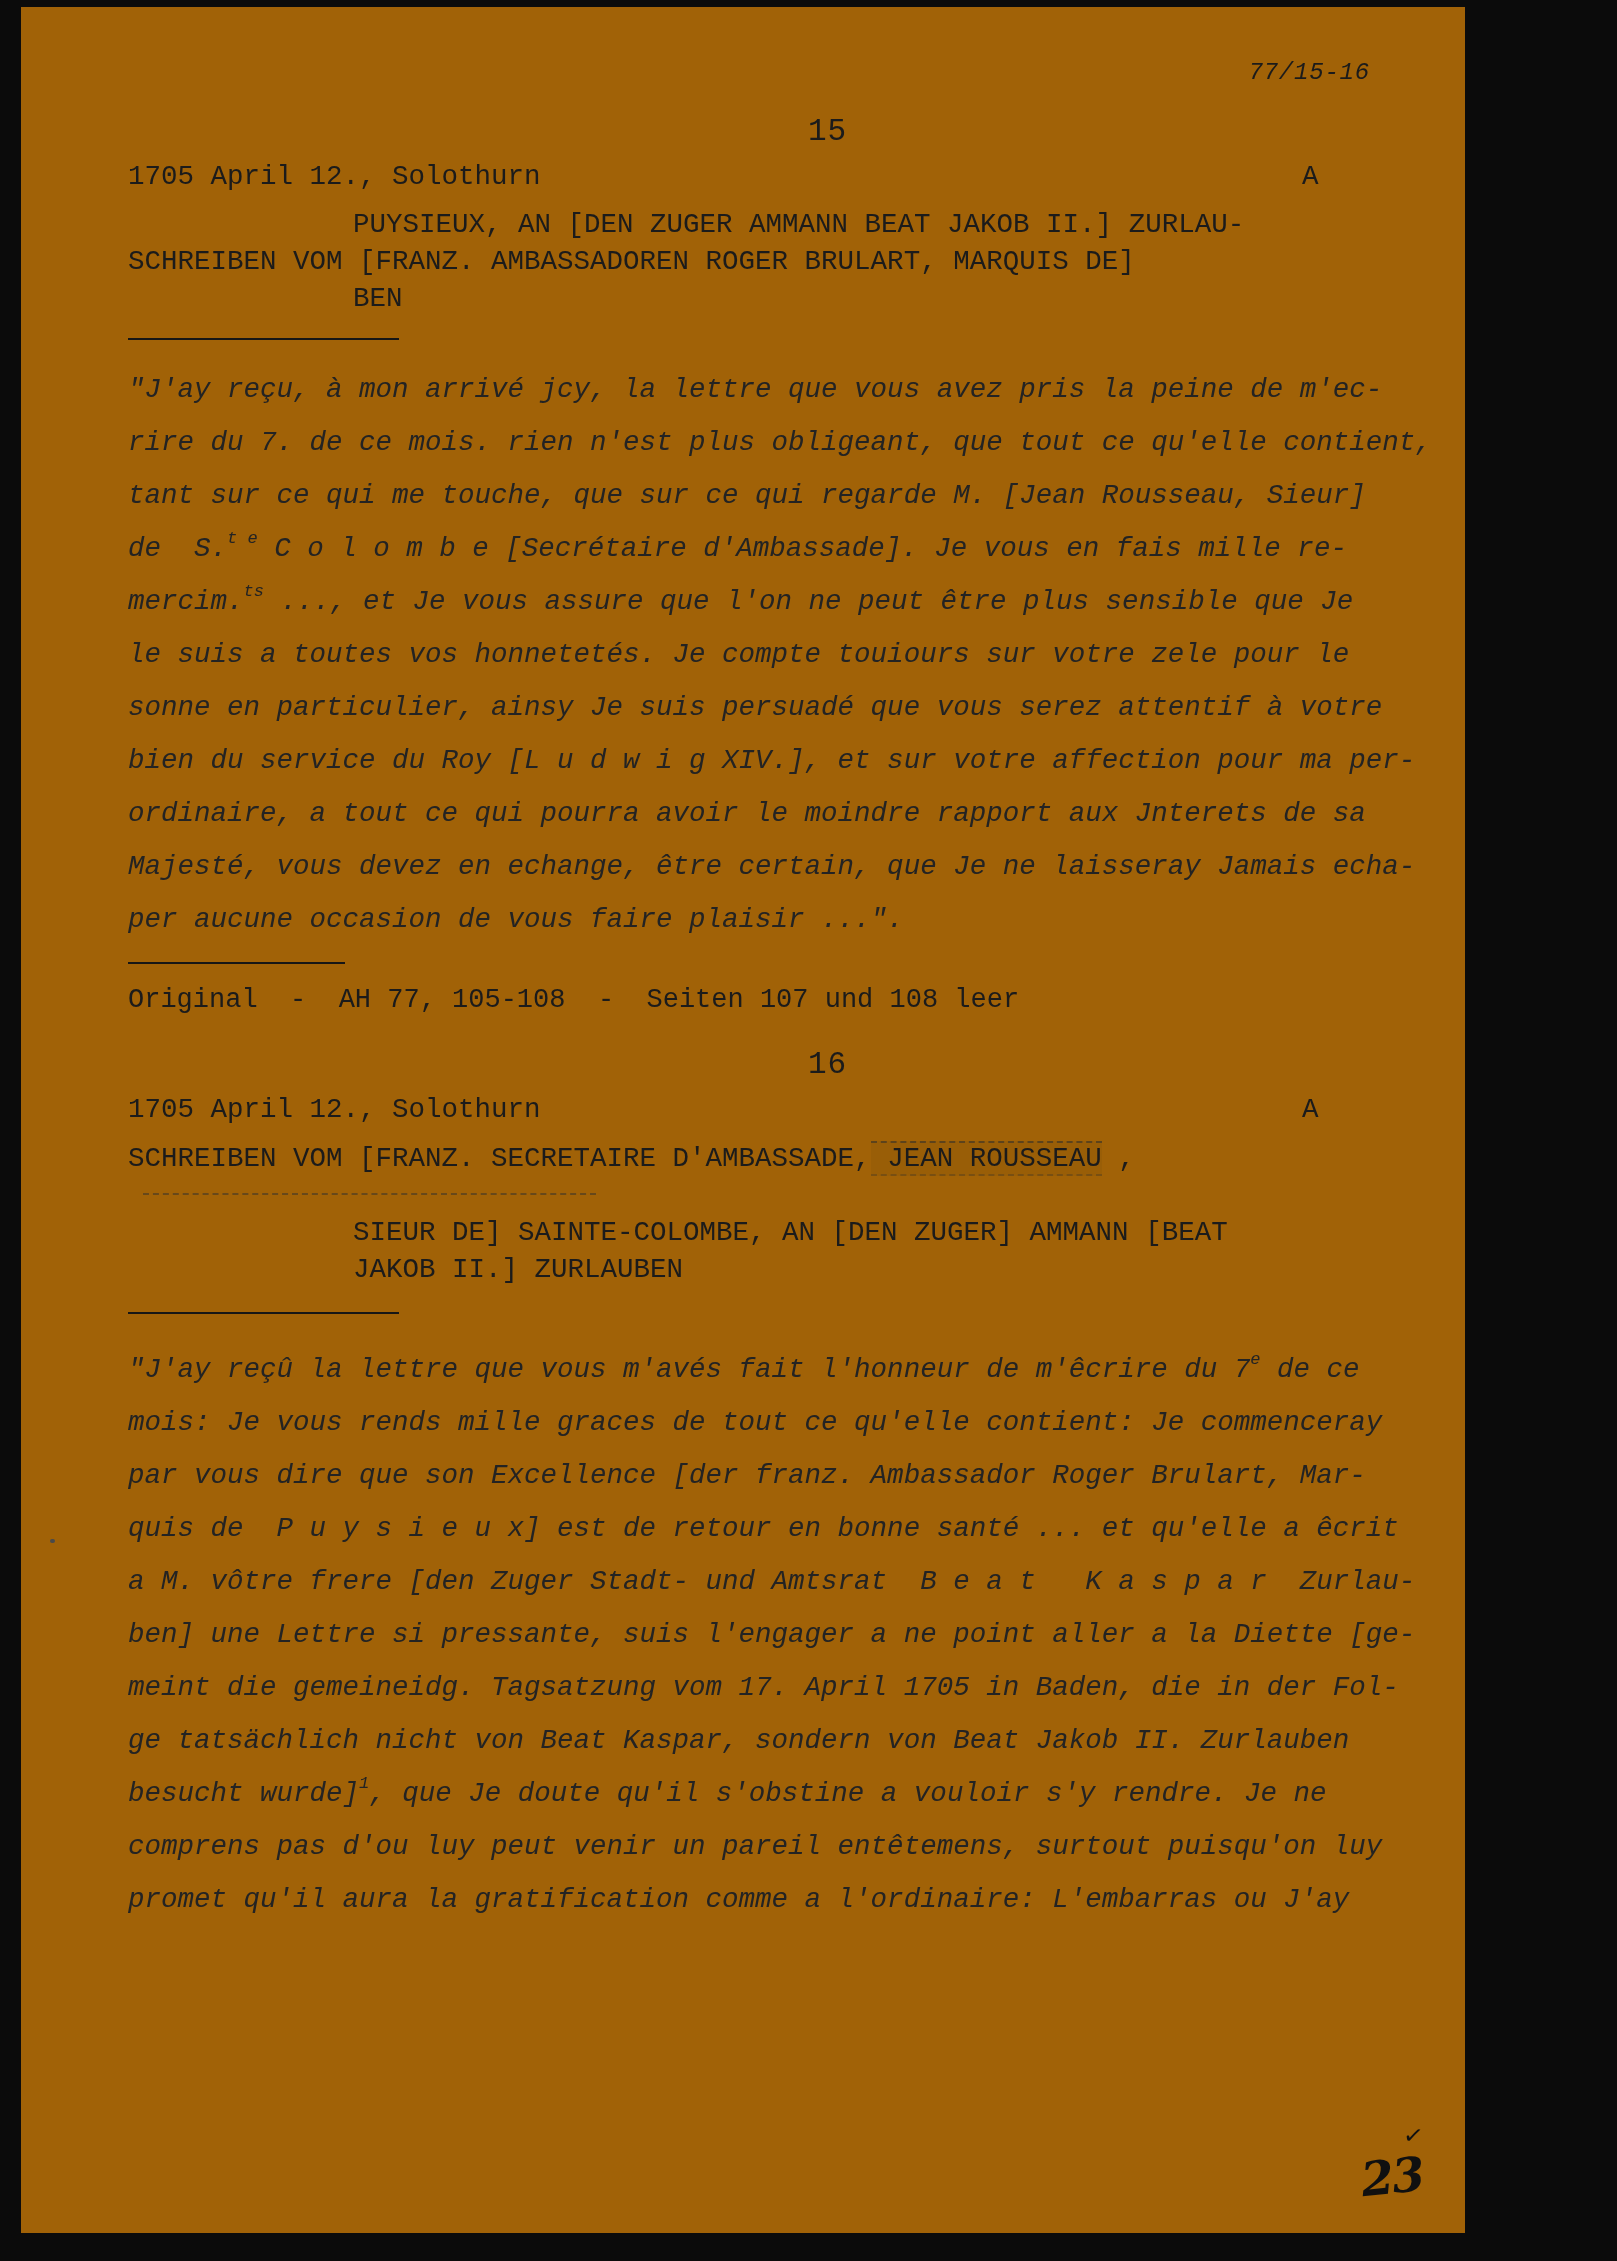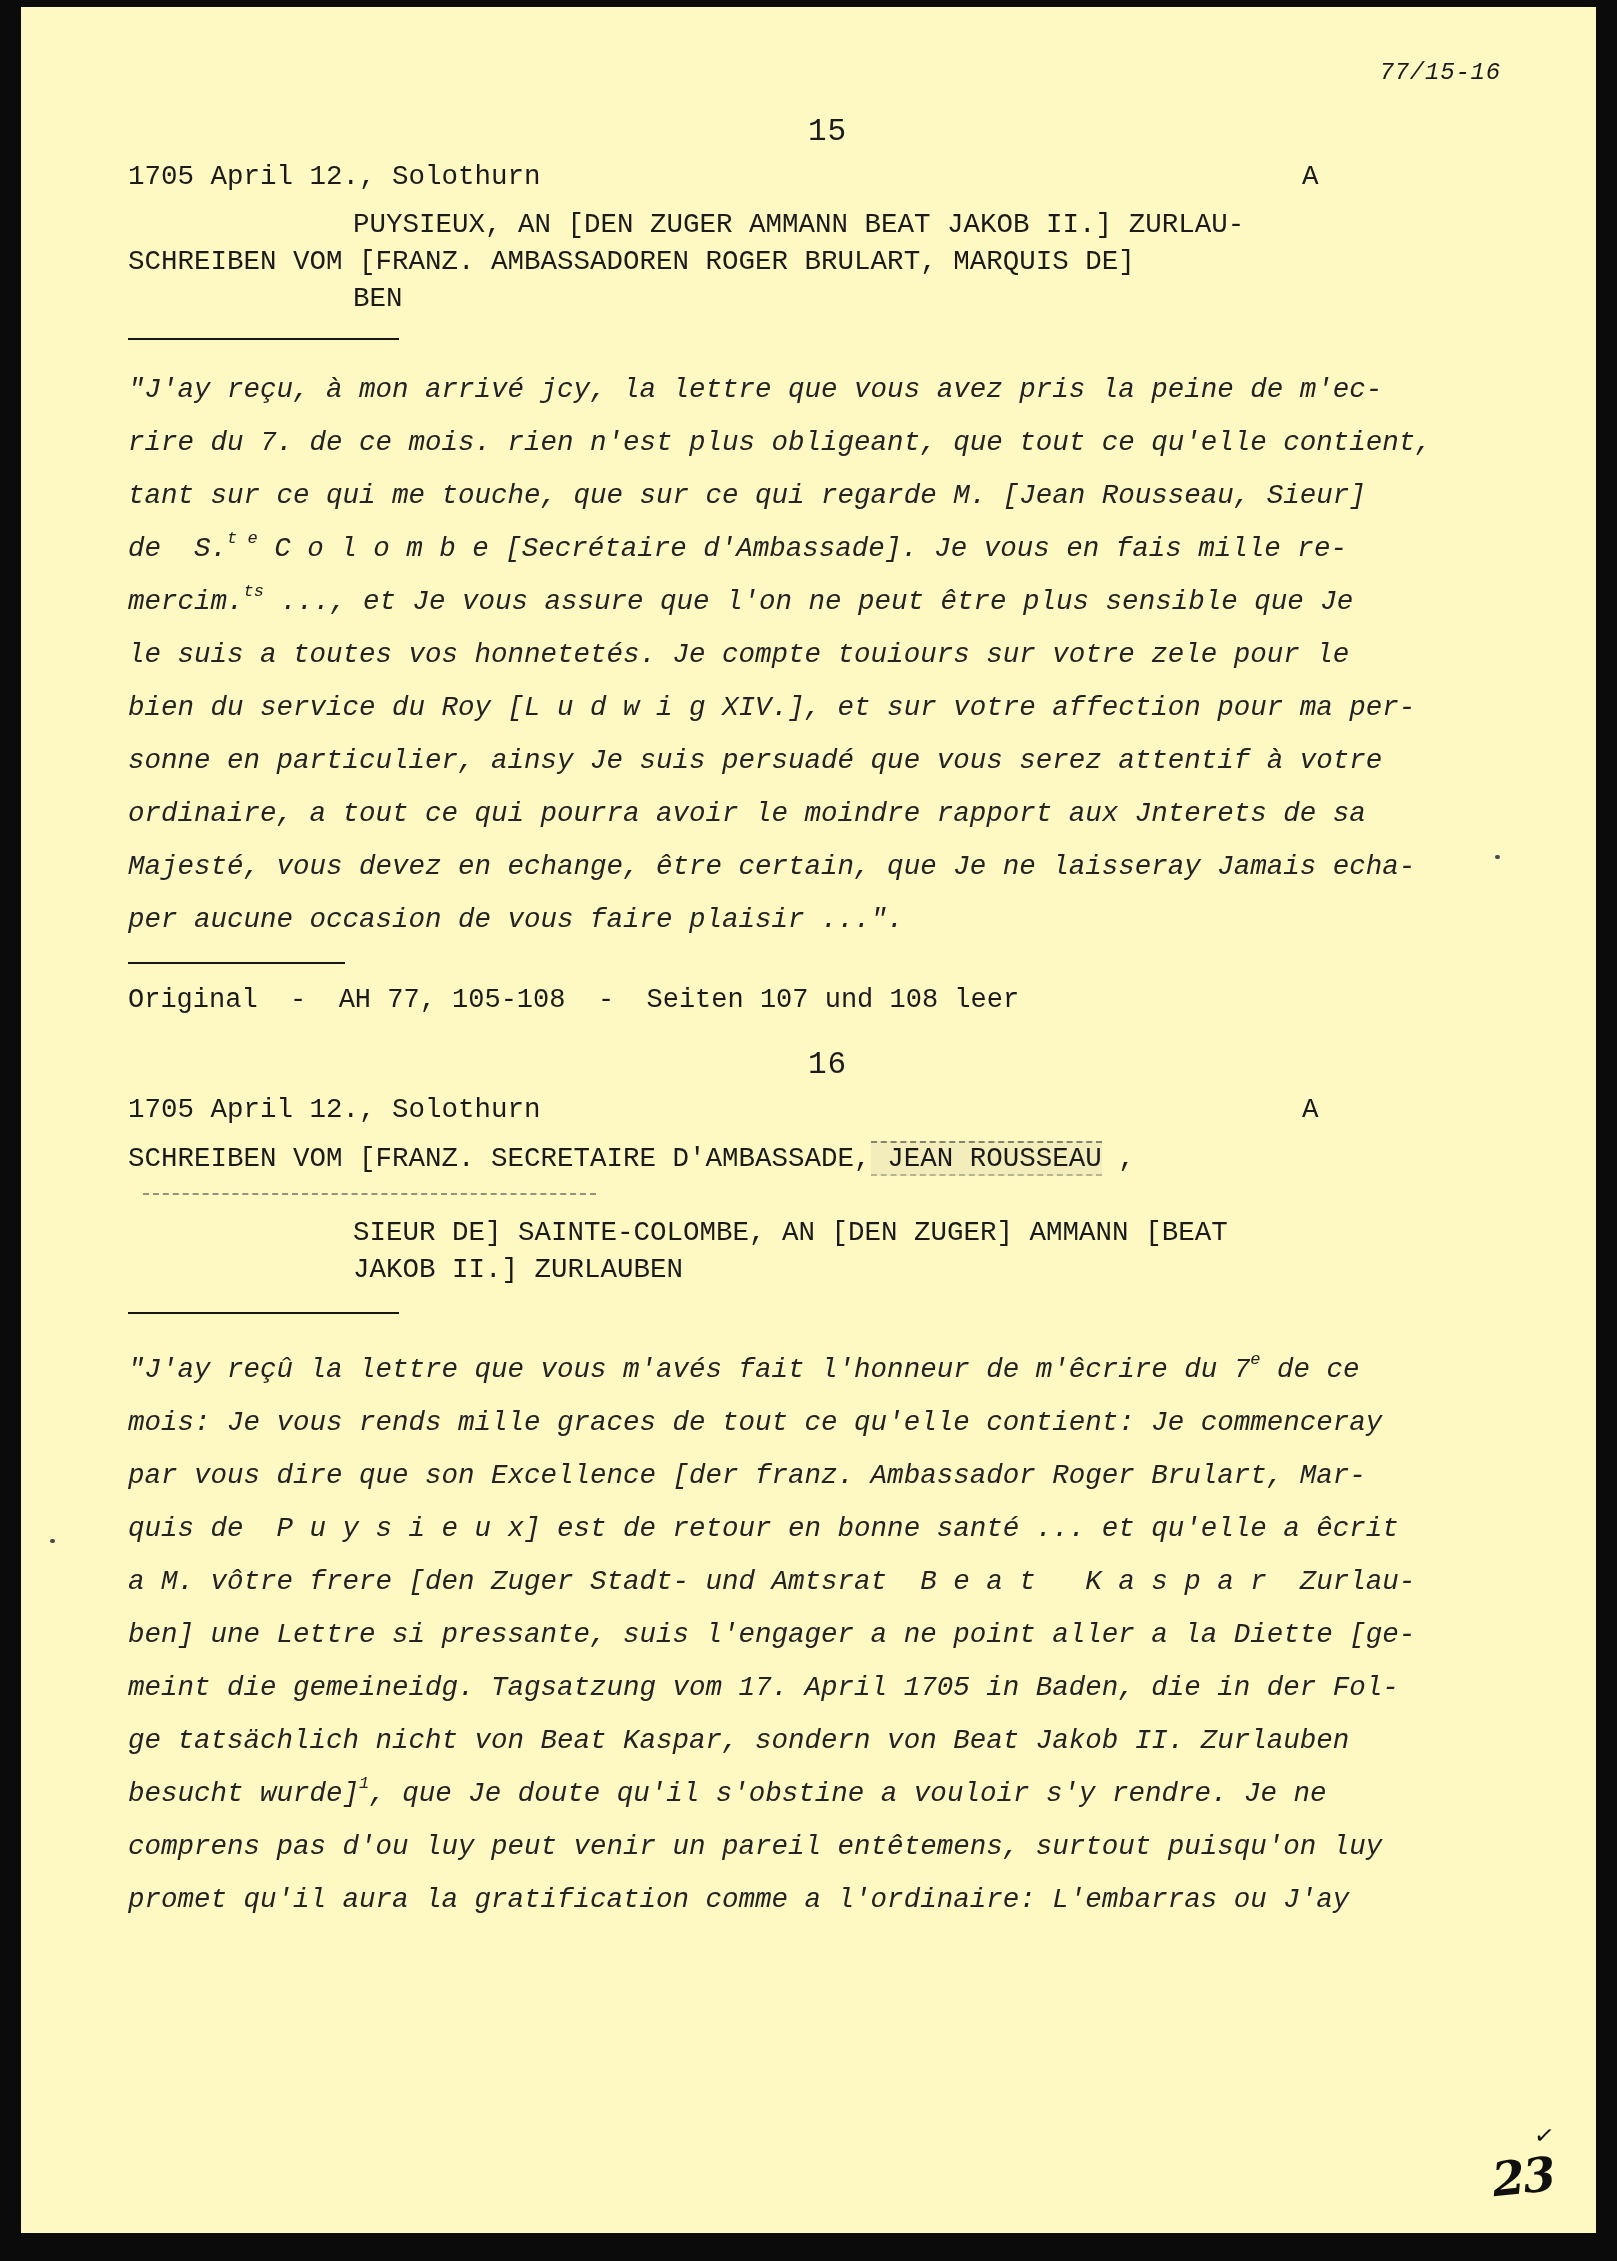--- a/index.html
+++ b/index.html
@@ -6,22 +6,22 @@
   body {
     width: 1617px; height: 2261px;
     background: #0b0b0b;
     position: relative;
     font-family: "Liberation Mono", "DejaVu Sans Mono", monospace;
     color: #1b1b1b;
   }
   .page {
     position: absolute;
     left: 21px; top: 6.5px;
-    width: 1575px; height: 2226px;
-    background: #fef9c3;
+    width: 1444px; height: 2226px;
+    background: #a16207;
     overflow: hidden;
   }
   .col {
     position: relative;
     padding-left: 107px;
     width: 1399px;
   }
   .ref {
     padding-top: 52px;
     text-align: right;
@@ -153,22 +153,22 @@
 
     <div class="rule rule-a"></div>
 
     <div class="quote">
       <div class="quote-line">"J'ay reçu, à mon arrivé jcy, la lettre que vous avez pris la peine de m'ec-</div>
       <div class="quote-line">rire du 7. de ce mois. rien n'est plus obligeant, que tout ce qu'elle contient,</div>
       <div class="quote-line">tant sur ce qui me touche, que sur ce qui regarde M. [Jean Rousseau, Sieur]</div>
       <div class="quote-line"><span>de  S.</span><sup>t e</sup><span> C o l o m b e [Secrétaire d'Ambassade]. Je vous en fais mille re-</span></div>
       <div class="quote-line"><span>mercim.</span><sup>ts</sup><span> ..., et Je vous assure que l'on ne peut être plus sensible que Je</span></div>
       <div class="quote-line">le suis a toutes vos honnetetés. Je compte touiours sur votre zele pour le</div>
+      <div class="quote-line">sonne en particulier, ainsy Je suis persuadé que vous serez attentif à votre</div>
       <div class="quote-line">bien du service du Roy [L u d w i g XIV.], et sur votre affection pour ma per-</div>
-      <div class="quote-line">sonne en particulier, ainsy Je suis persuadé que vous serez attentif à votre</div>
       <div class="quote-line">ordinaire, a tout ce qui pourra avoir le moindre rapport aux Jnterets de sa</div>
       <div class="quote-line">Majesté, vous devez en echange, être certain, que Je ne laisseray Jamais echa-</div>
       <div class="quote-line">per aucune occasion de vous faire plaisir ...".</div>
     </div>
 
     <div class="rule rule-b"></div>
 
     <div class="source-line">Original  -  AH 77, 105-108  -  Seiten 107 und 108 leer</div>
   </div>
 

